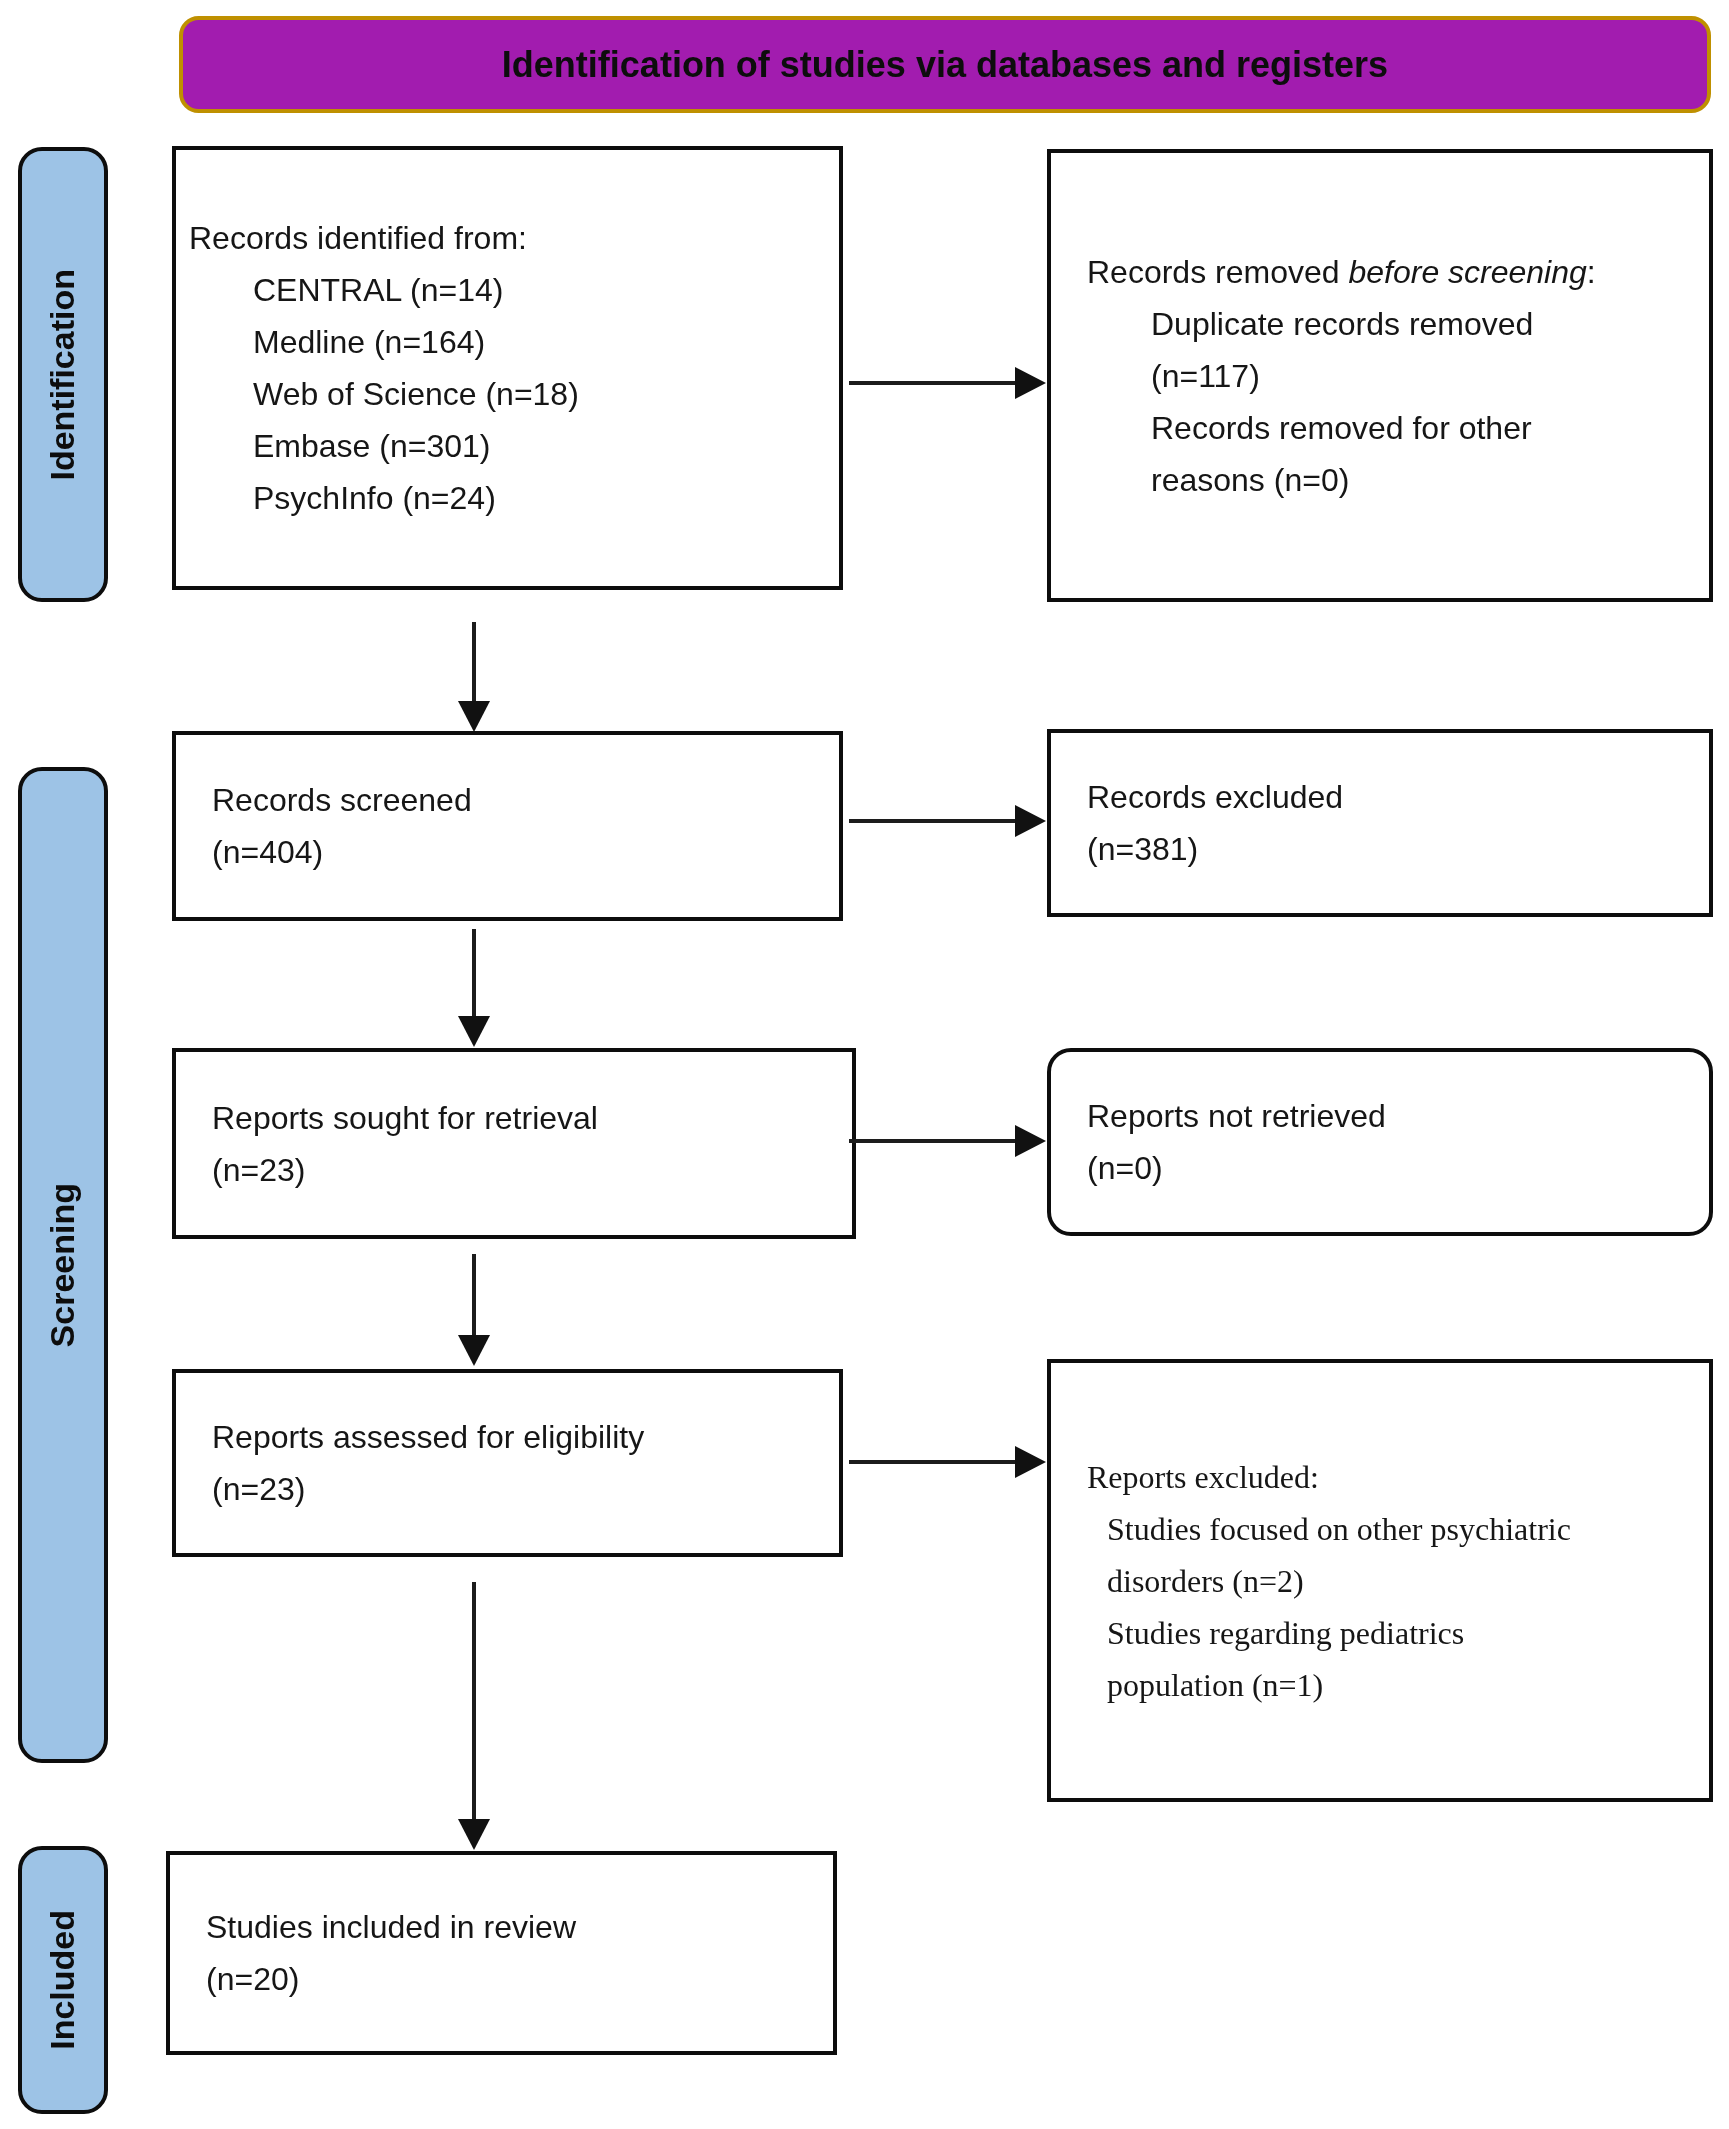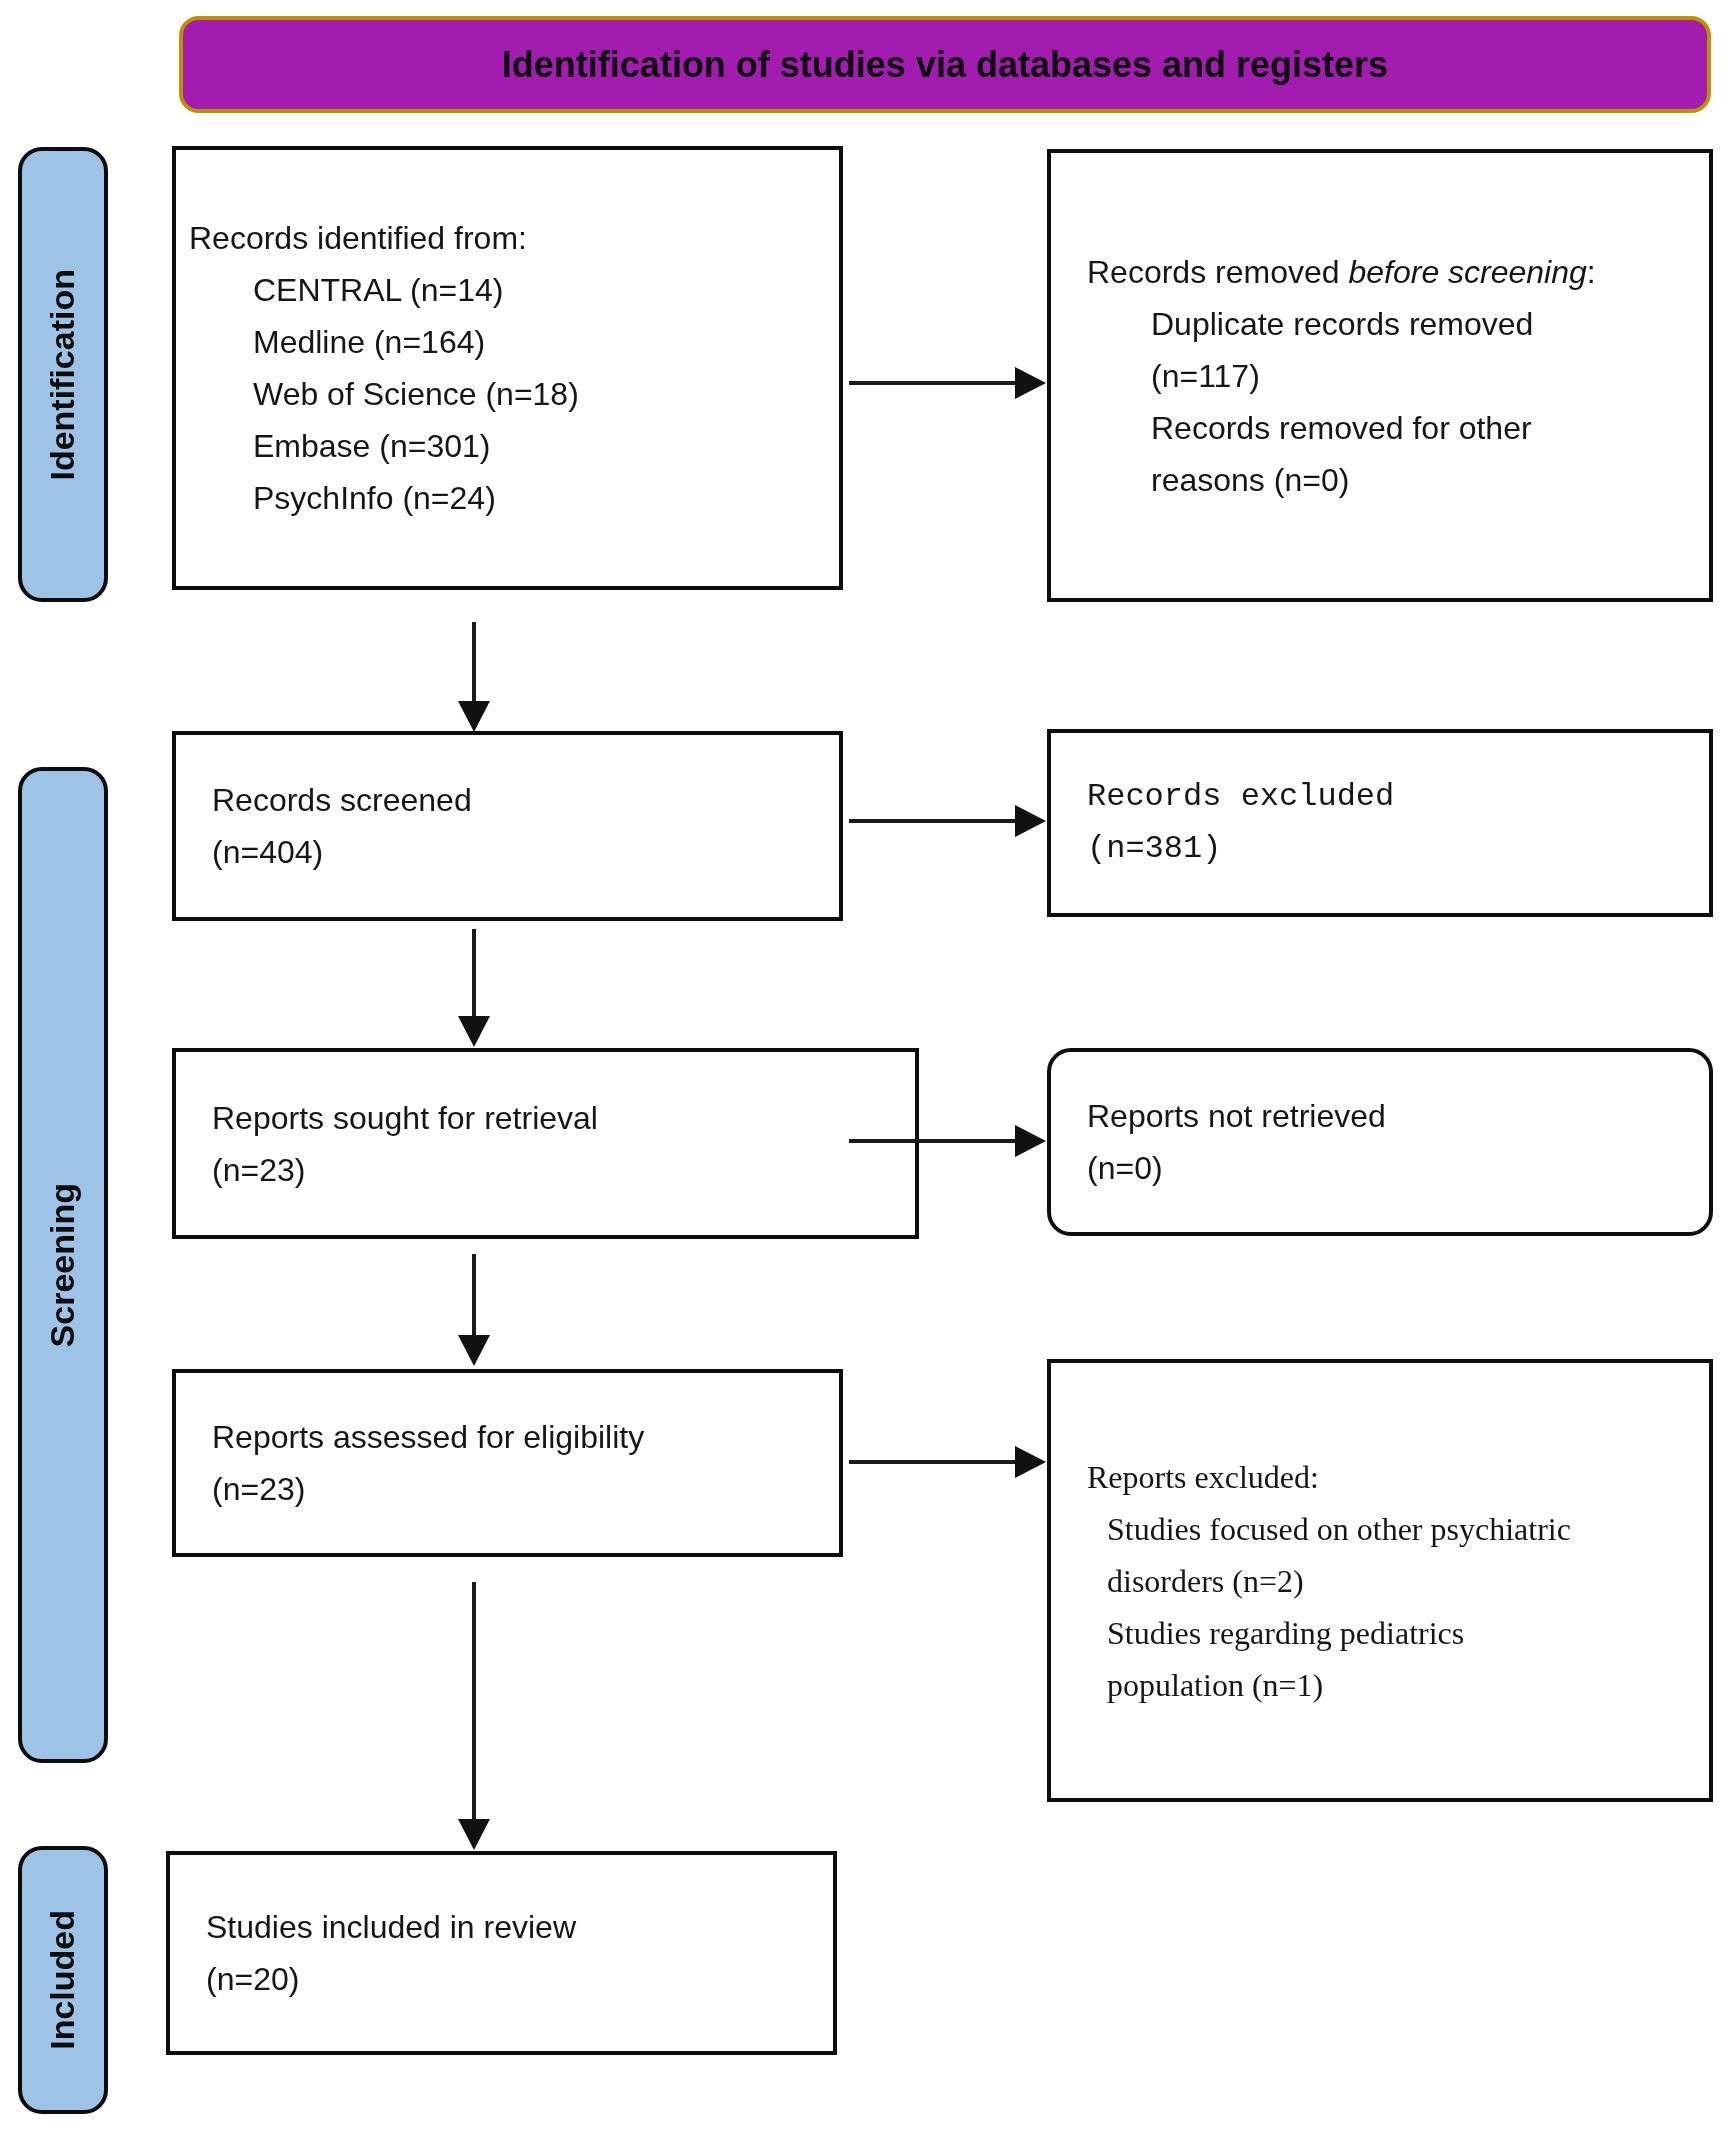--- a/index.html
+++ b/index.html
@@ -31,22 +31,22 @@
   .box{
     position:absolute;background:#ffffff;border:4.2px solid #0d0d0d;
     box-sizing:border-box;display:flex;flex-direction:column;justify-content:center;
     padding:17px 39px 17px 36px;font-size:32px;line-height:52px;color:#161616;
   }
   .line{white-space:normal;}
   .indent{margin-left:64px;}
   .b1{left:172px;top:146px;width:671px;height:444px;padding-left:13px;}
   .b2{left:1047px;top:149px;width:666px;height:453px;}
   .b3{left:172px;top:731px;width:671px;height:190px;}
-  .b4{left:1047px;top:729px;width:666px;height:188px;font-family:Liberation Mono, monospace;}
-  .b5{left:172px;top:1048px;width:747px;height:191px;}
+  .b4{left:1047px;top:729px;width:666px;height:188px;}
+  .b5{left:172px;top:1048px;width:684px;height:191px;}
   .b6{left:1047px;top:1048px;width:666px;height:188px;border-radius:24px;}
   .b7{left:172px;top:1369px;width:671px;height:188px;}
   .b8{left:1047px;top:1359px;width:666px;height:443px;font-family:Liberation Serif, serif;}
   .b9{left:166px;top:1851px;width:671px;height:204px;}
   
   .b2 .title{max-width:518px;}
   .b2 .indent{max-width:490px;}
   .b8 .indent{max-width:483px;margin-left:20px;}
   
   .shaft{position:absolute;background:#1c1c1c;}

